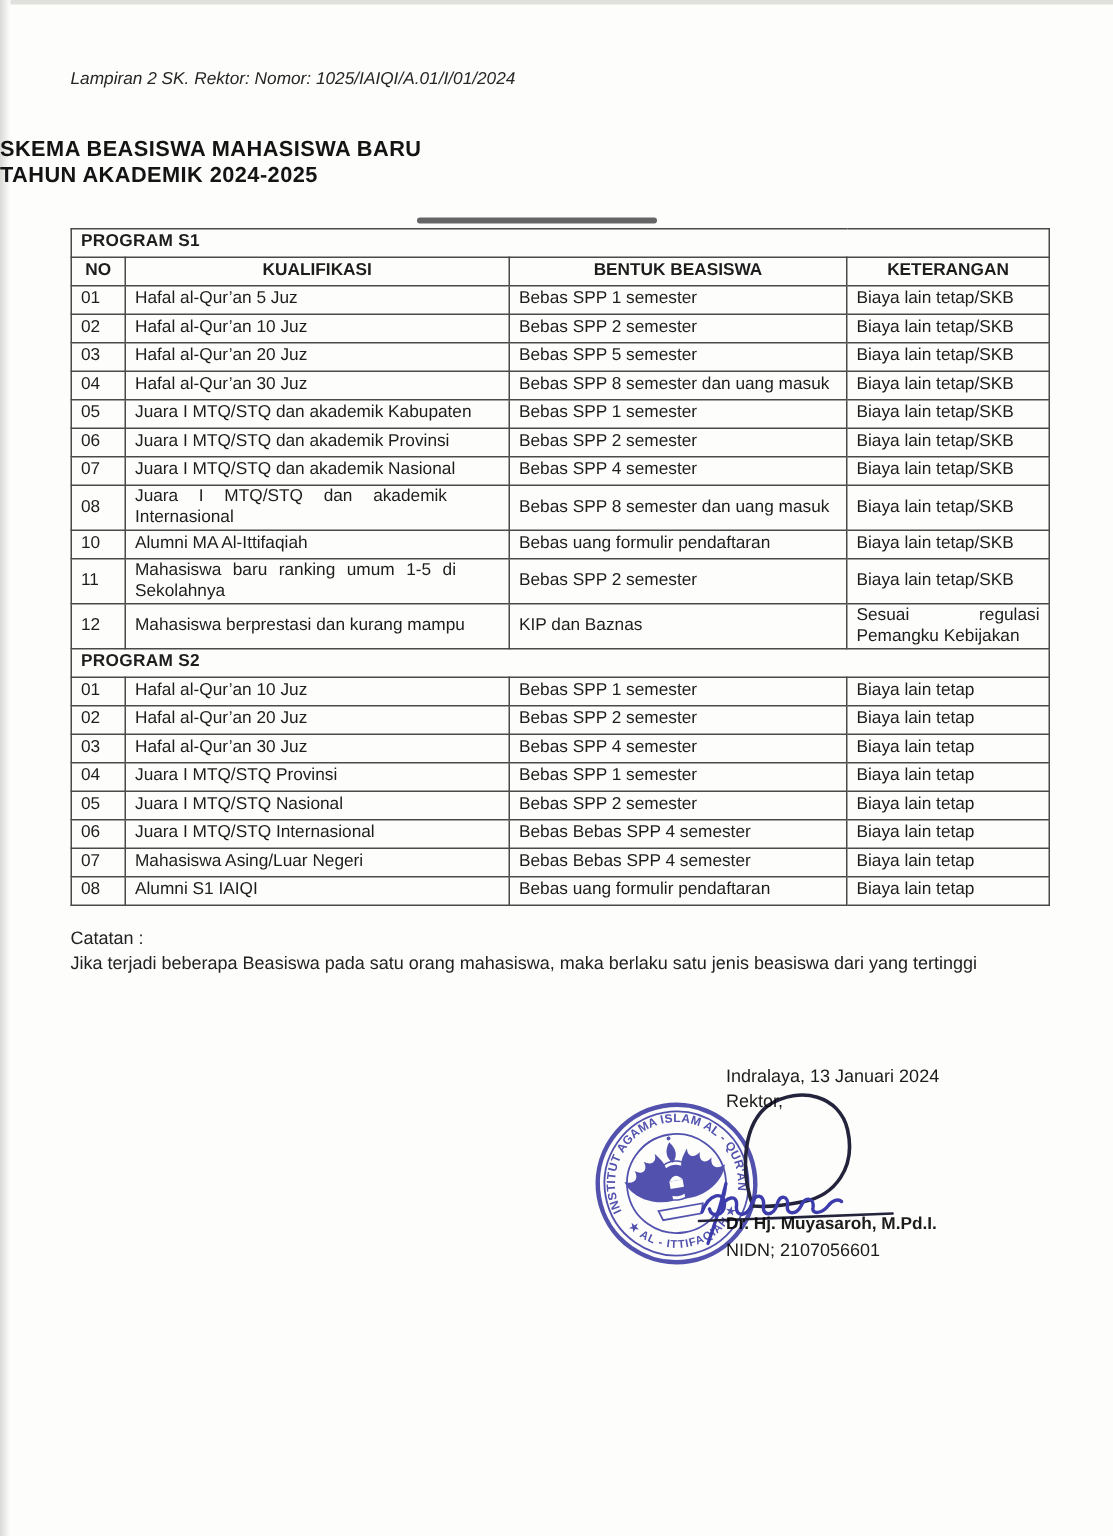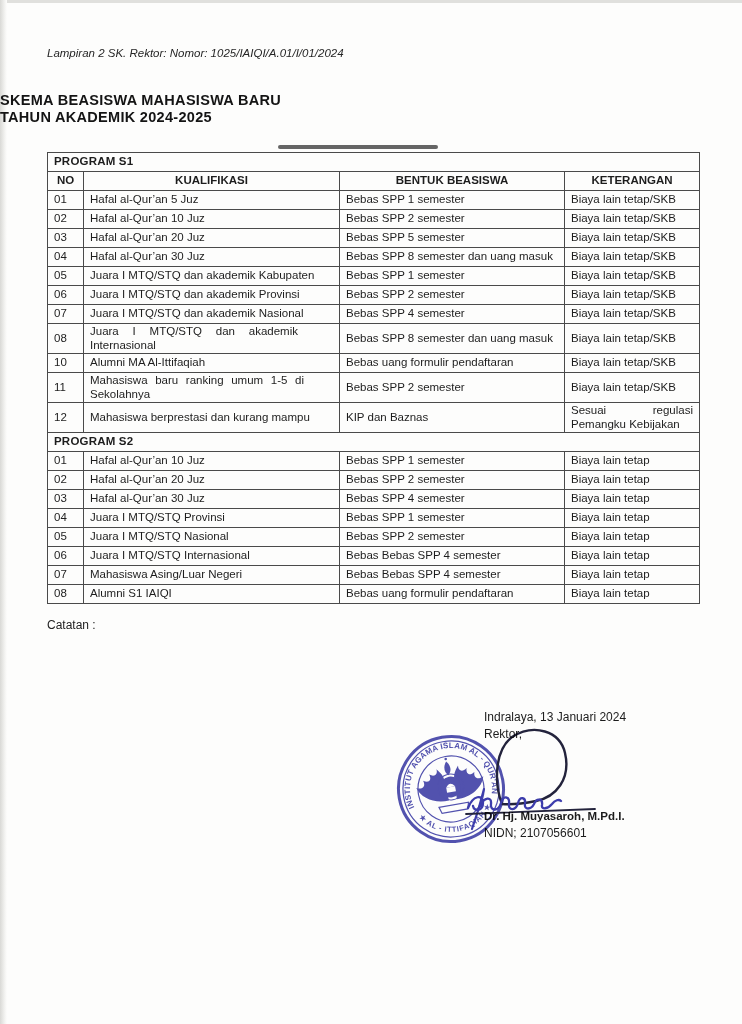--- a/index.html
+++ b/index.html
@@ -192,20 +192,21 @@
         <td class="no">08</td>
         <td>Alumni S1 IAIQI</td>
         <td>Bebas uang formulir pendaftaran</td>
         <td>Biaya lain tetap</td>
       </tr>
   </tbody>
 </table>
 
 <div class="notes">
   <div>Catatan :</div>
+  <div>Jika terjadi beberapa Beasiswa pada satu orang mahasiswa, maka  berlaku satu jenis beasiswa dari yang tertinggi</div>
 </div>
 
 <div class="sig-text sig-date">Indralaya, 13 Januari 2024</div>
 <div class="sig-text sig-role">Rektor,</div>
 <div class="sig-text sig-name">Dr. Hj. Muyasaroh, M.Pd.I.</div>
 <div class="sig-text sig-nidn">NIDN; 2107056601</div>
 
 <svg class="sig-art" viewBox="385 712 235 150">
 
   <g transform="rotate(-10 451 789)" opacity="0.92">

